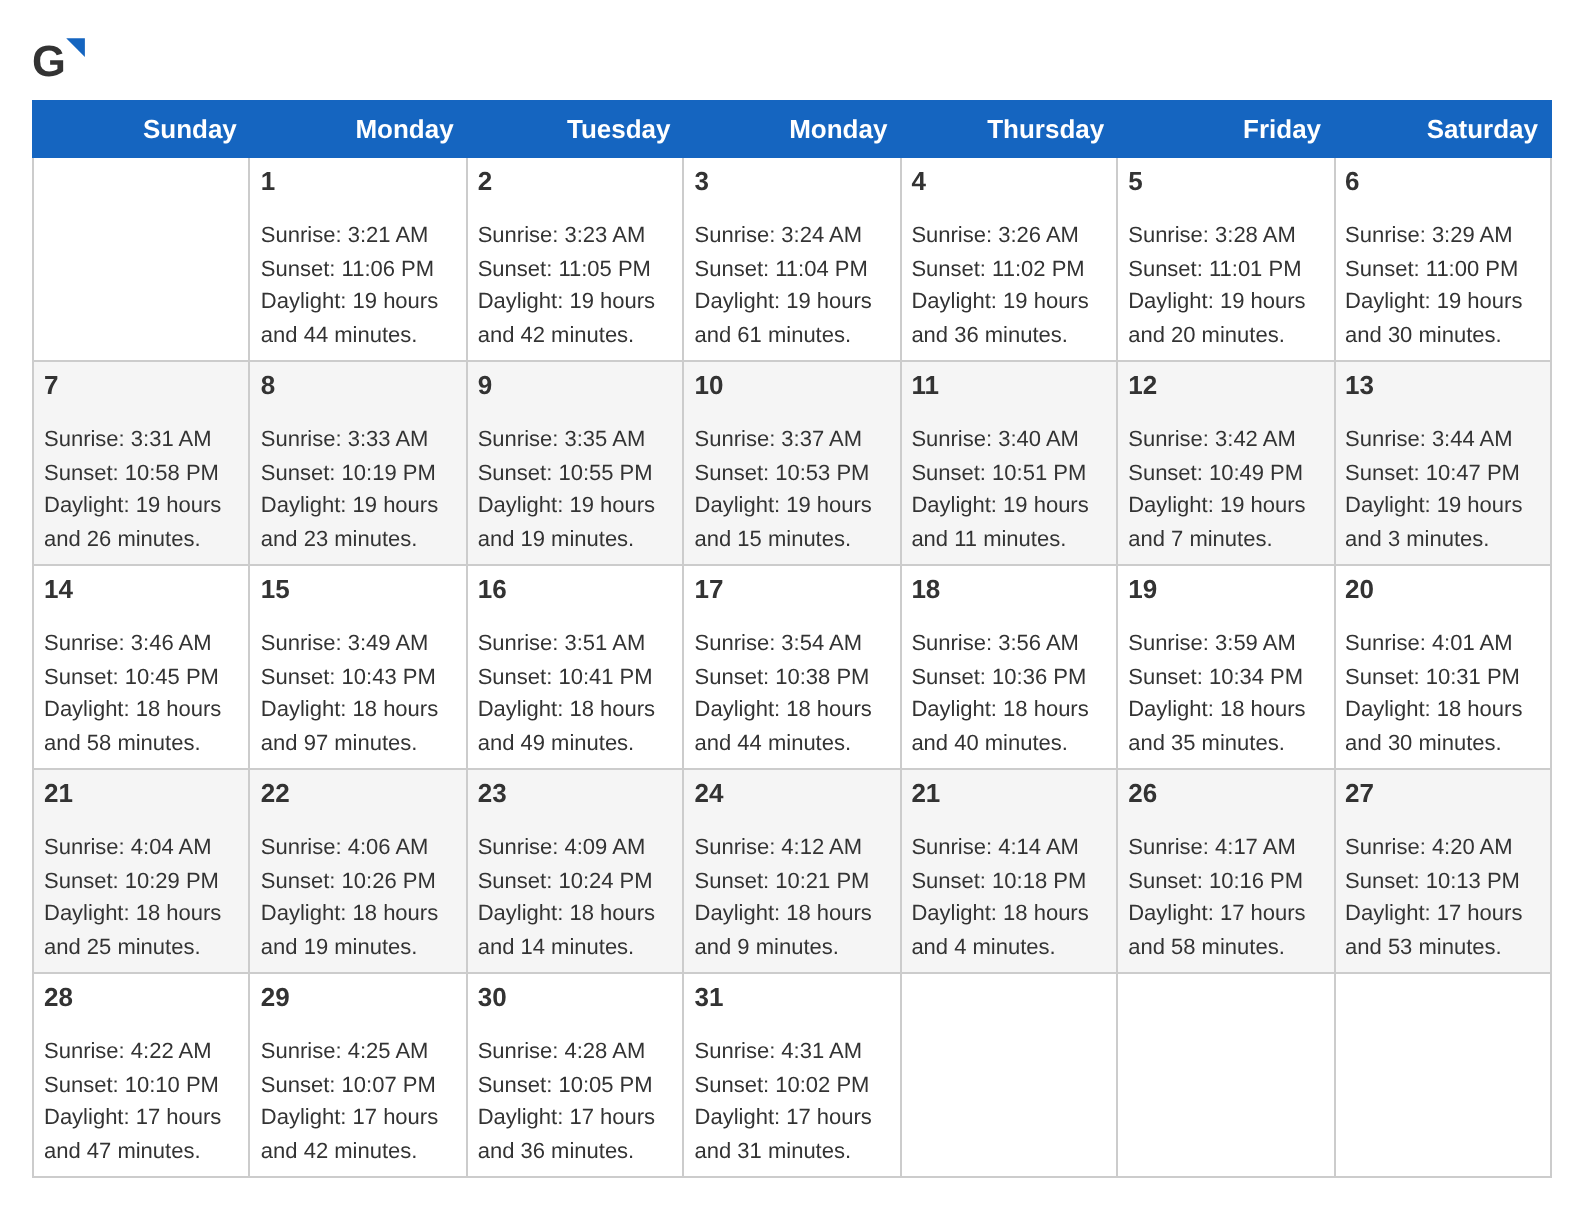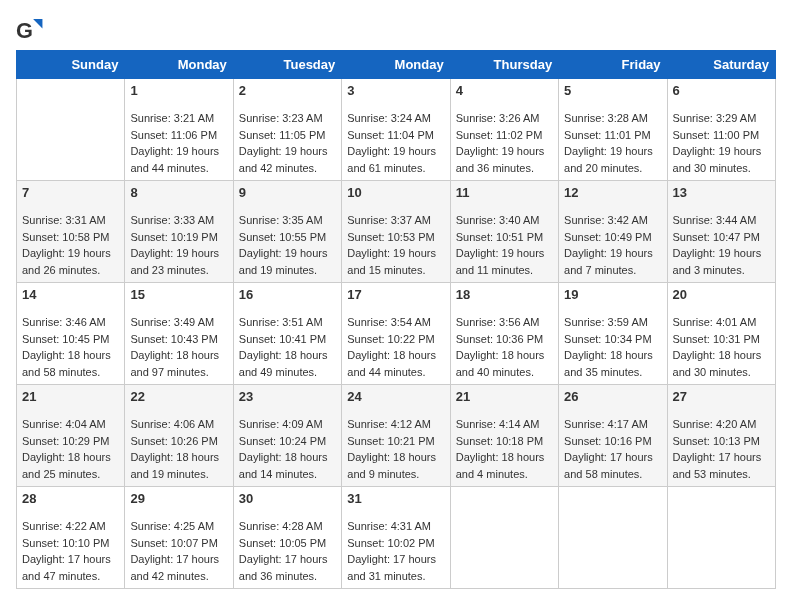--- a/index.html
+++ b/index.html
@@ -188,21 +188,21 @@
         <td>
           <span class="cell-date">15</span>
           <div class="cell-info"><span>Sunrise: 3:49 AM</span><br><span>Sunset: 10:43 PM</span><br><span>Daylight: 18 hours and 97 minutes.</span></div>
         </td>
         <td>
           <span class="cell-date">16</span>
           <div class="cell-info"><span>Sunrise: 3:51 AM</span><br><span>Sunset: 10:41 PM</span><br><span>Daylight: 18 hours and 49 minutes.</span></div>
         </td>
         <td>
           <span class="cell-date">17</span>
-          <div class="cell-info"><span>Sunrise: 3:54 AM</span><br><span>Sunset: 10:22 PM</span><br><span>Daylight: 18 hours and 44 minutes.</span></div>
+          <div class="cell-info"><span>Sunrise: 3:54 AM</span><br><span>Sunset: 10:38 PM</span><br><span>Daylight: 18 hours and 44 minutes.</span></div>
         </td>
         <td>
           <span class="cell-date">18</span>
           <div class="cell-info"><span>Sunrise: 3:56 AM</span><br><span>Sunset: 10:36 PM</span><br><span>Daylight: 18 hours and 40 minutes.</span></div>
         </td>
         <td>
           <span class="cell-date">19</span>
           <div class="cell-info"><span>Sunrise: 3:59 AM</span><br><span>Sunset: 10:34 PM</span><br><span>Daylight: 18 hours and 35 minutes.</span></div>
         </td>
         <td>

